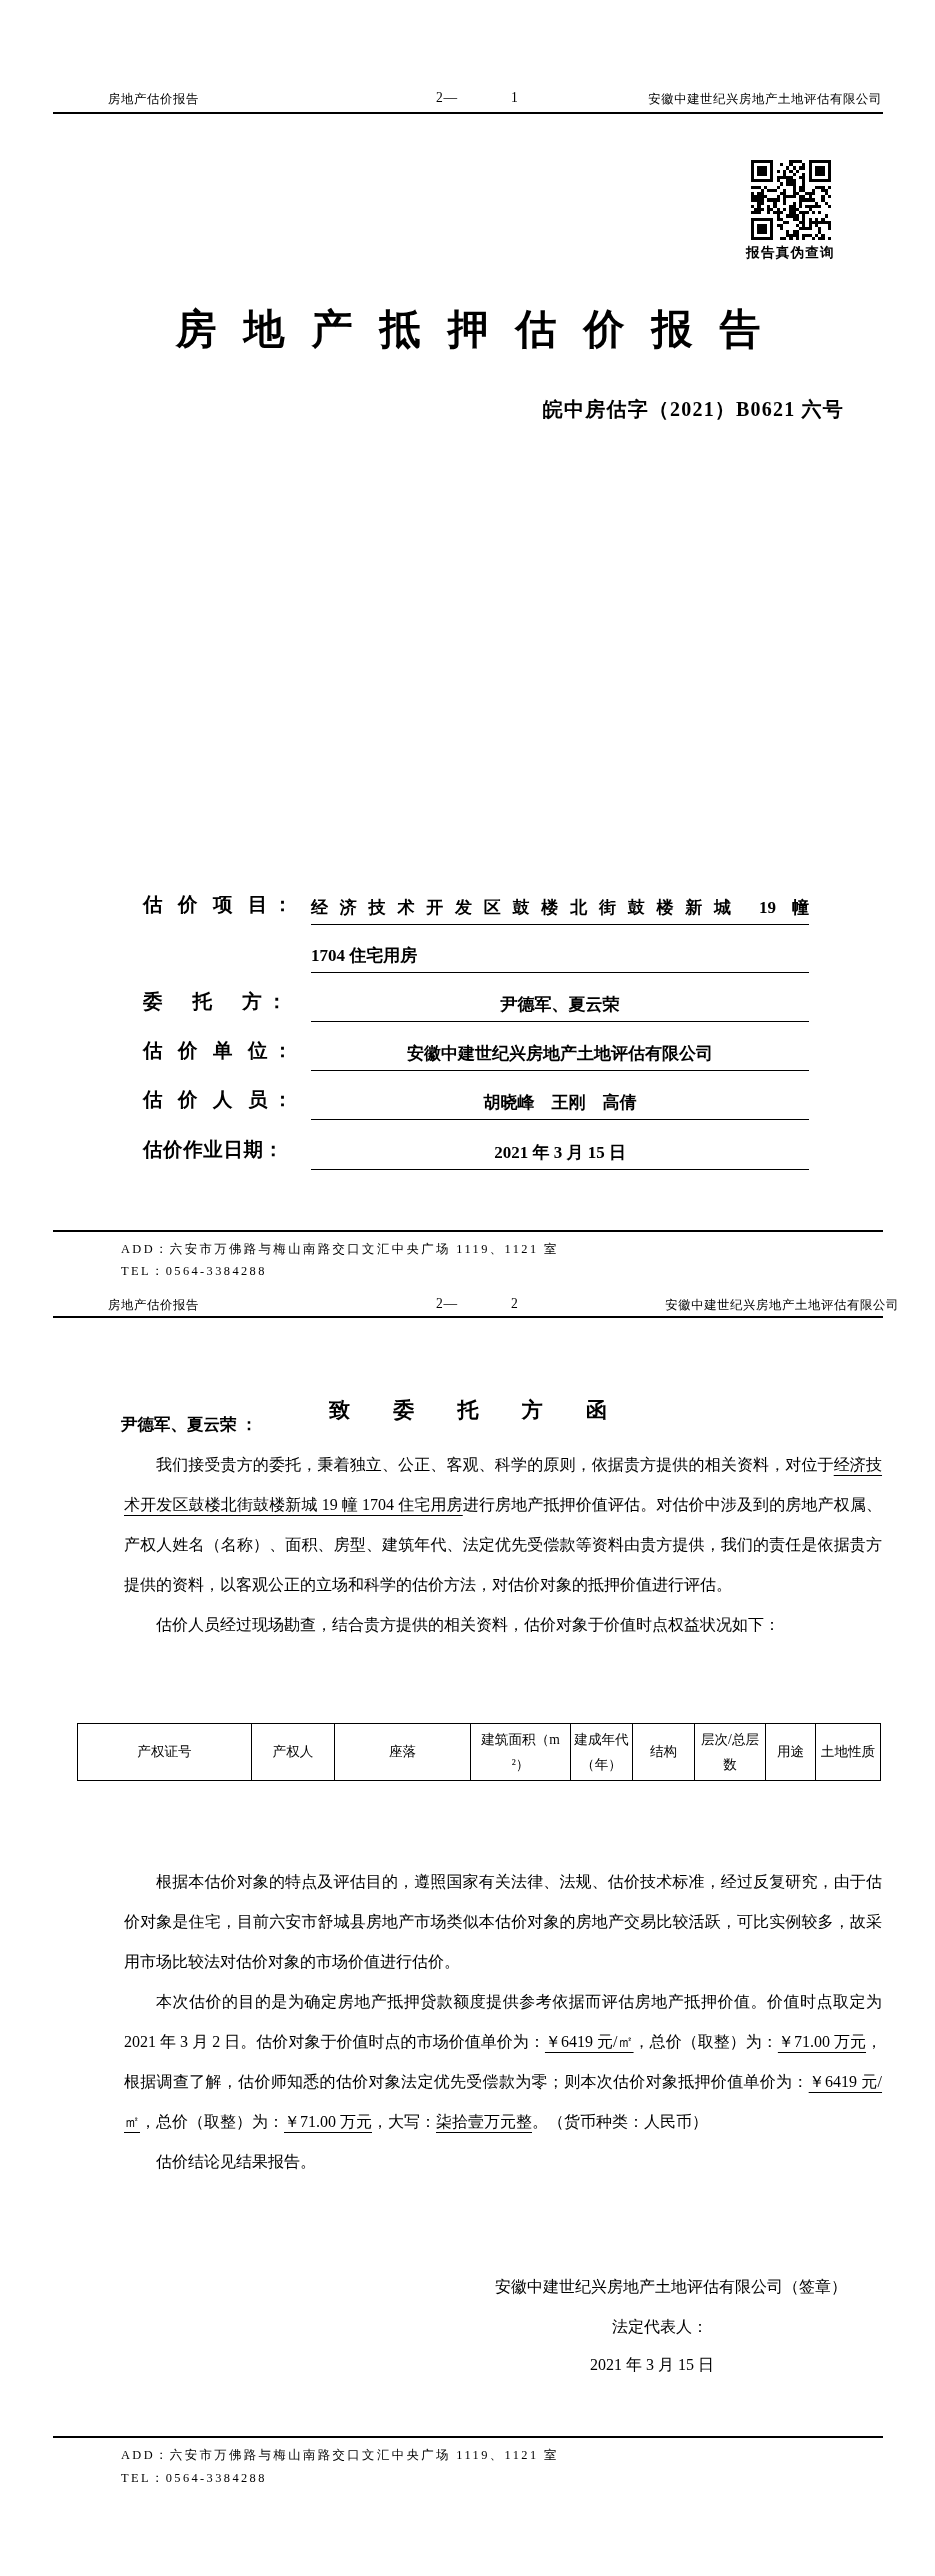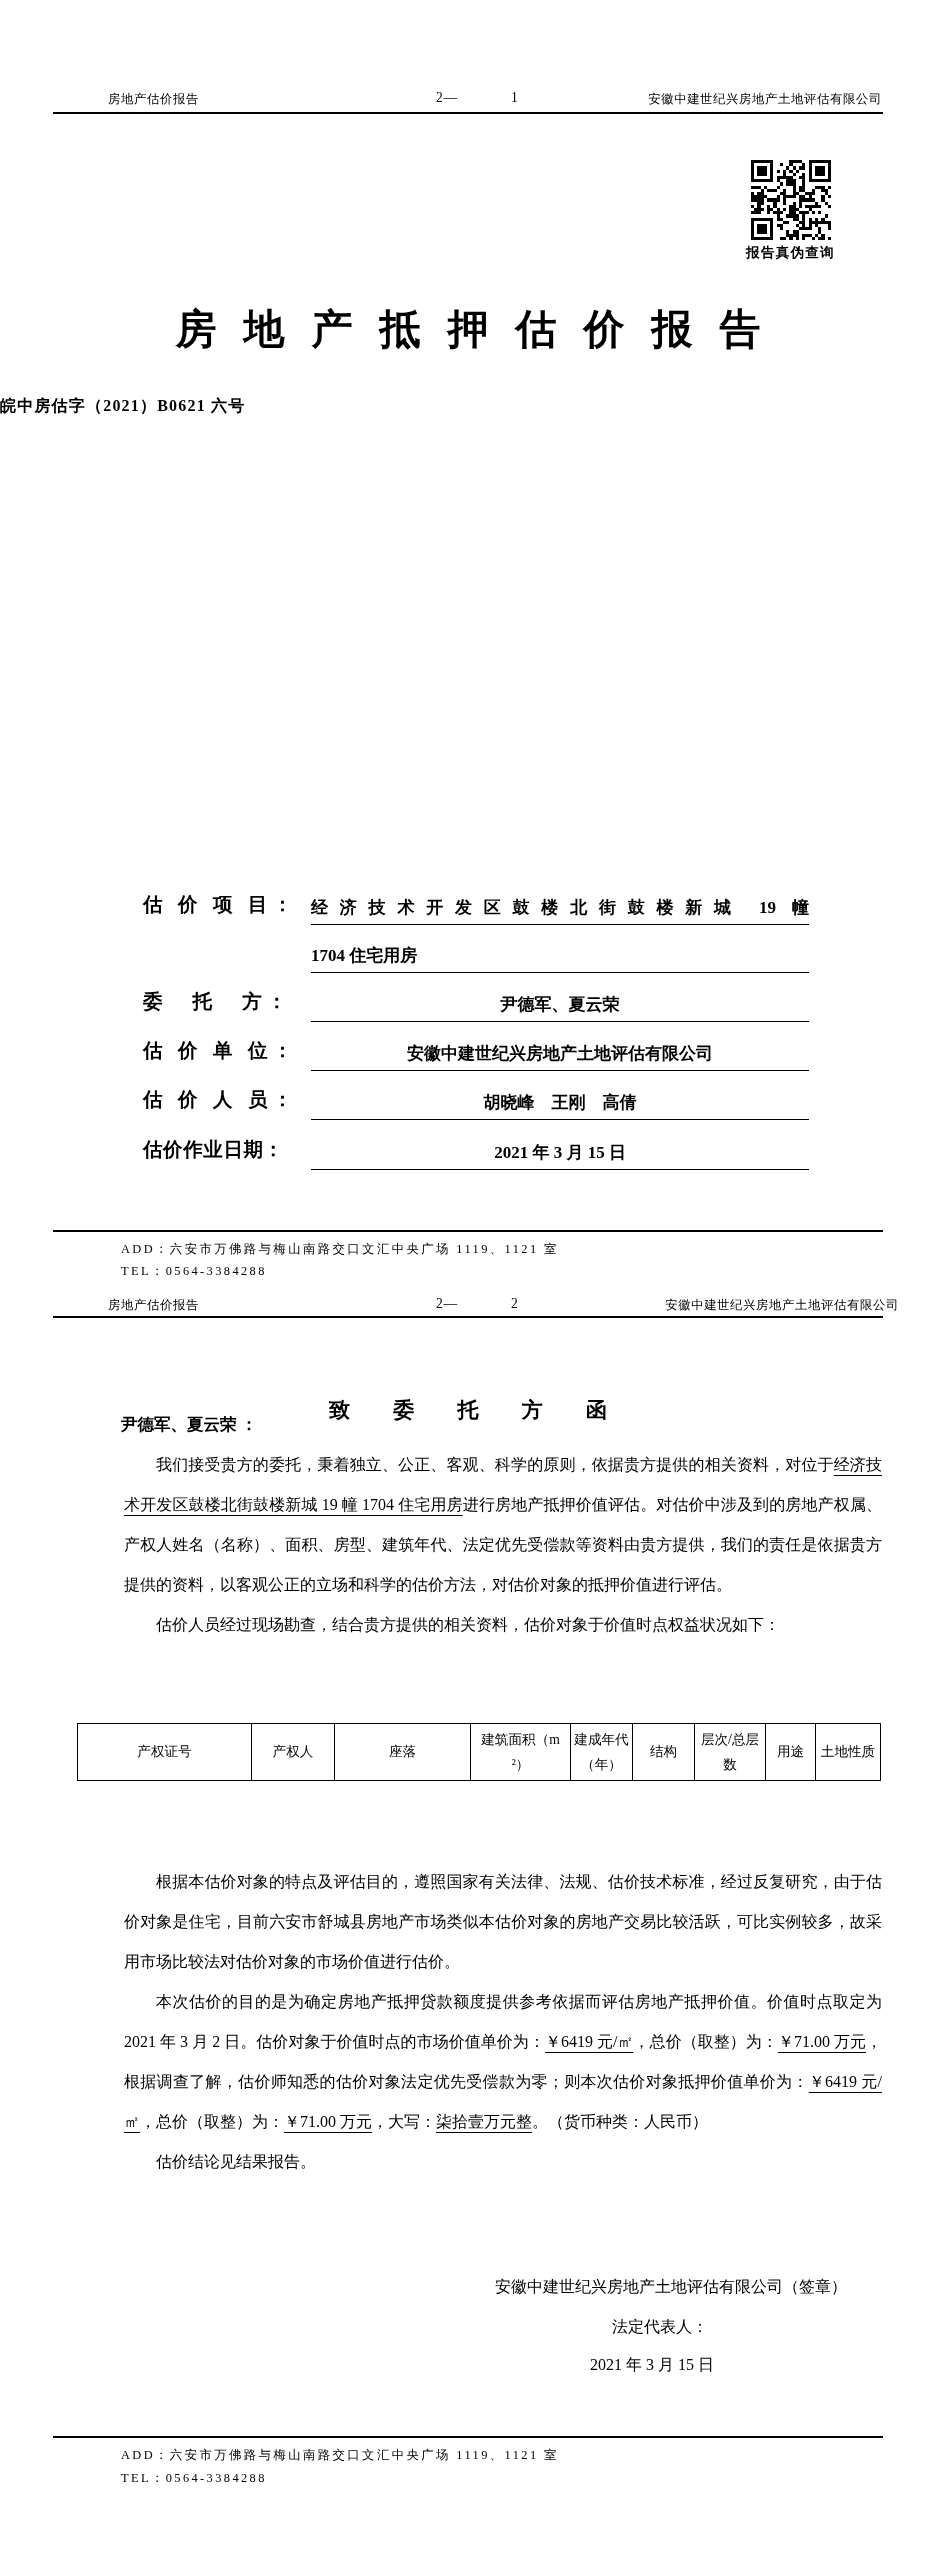--- a/index.html
+++ b/index.html
@@ -8,21 +8,21 @@
     font-family:"Liberation Serif","DejaVu Serif",serif;
     -webkit-font-smoothing:antialiased;
   }
   .abs{position:absolute;}
   
   .runhead{font-size:12.4px;letter-spacing:0.6px;}
   .rule{background:#000;}
   .footline{font-size:12.4px;letter-spacing:2.4px;}
   
   .report-title{width:936px;text-align:center;font-size:41px;font-weight:bold;letter-spacing:27px;padding-left:27px;box-sizing:border-box;white-space:nowrap;}
-  .report-number{width:844px;text-align:left;font-size:16px;font-weight:bold;letter-spacing:1.2px;}
+  .report-number{width:844px;text-align:right;font-size:20px;font-weight:bold;letter-spacing:1.2px;}
   
   .form-row{height:34px;}
   .flabel{position:absolute;left:0;top:0;font-size:19.5px;font-weight:bold;letter-spacing:5.3px;white-space:nowrap;}
   .fline{position:absolute;left:168px;top:0;width:498px;height:33px;border-bottom:1.2px solid #000;
          font-size:17px;font-weight:bold;line-height:34px;text-align:center;white-space:nowrap;overflow:visible;}
   .fline.stretch{text-align:justify;text-align-last:justify;}
   .fline.leftal{text-align:left;}
   
   .bodyblock{width:758px;font-size:16px;line-height:40px;text-align:justify;}
   .bodyblock p{margin:0;text-indent:2em;}

